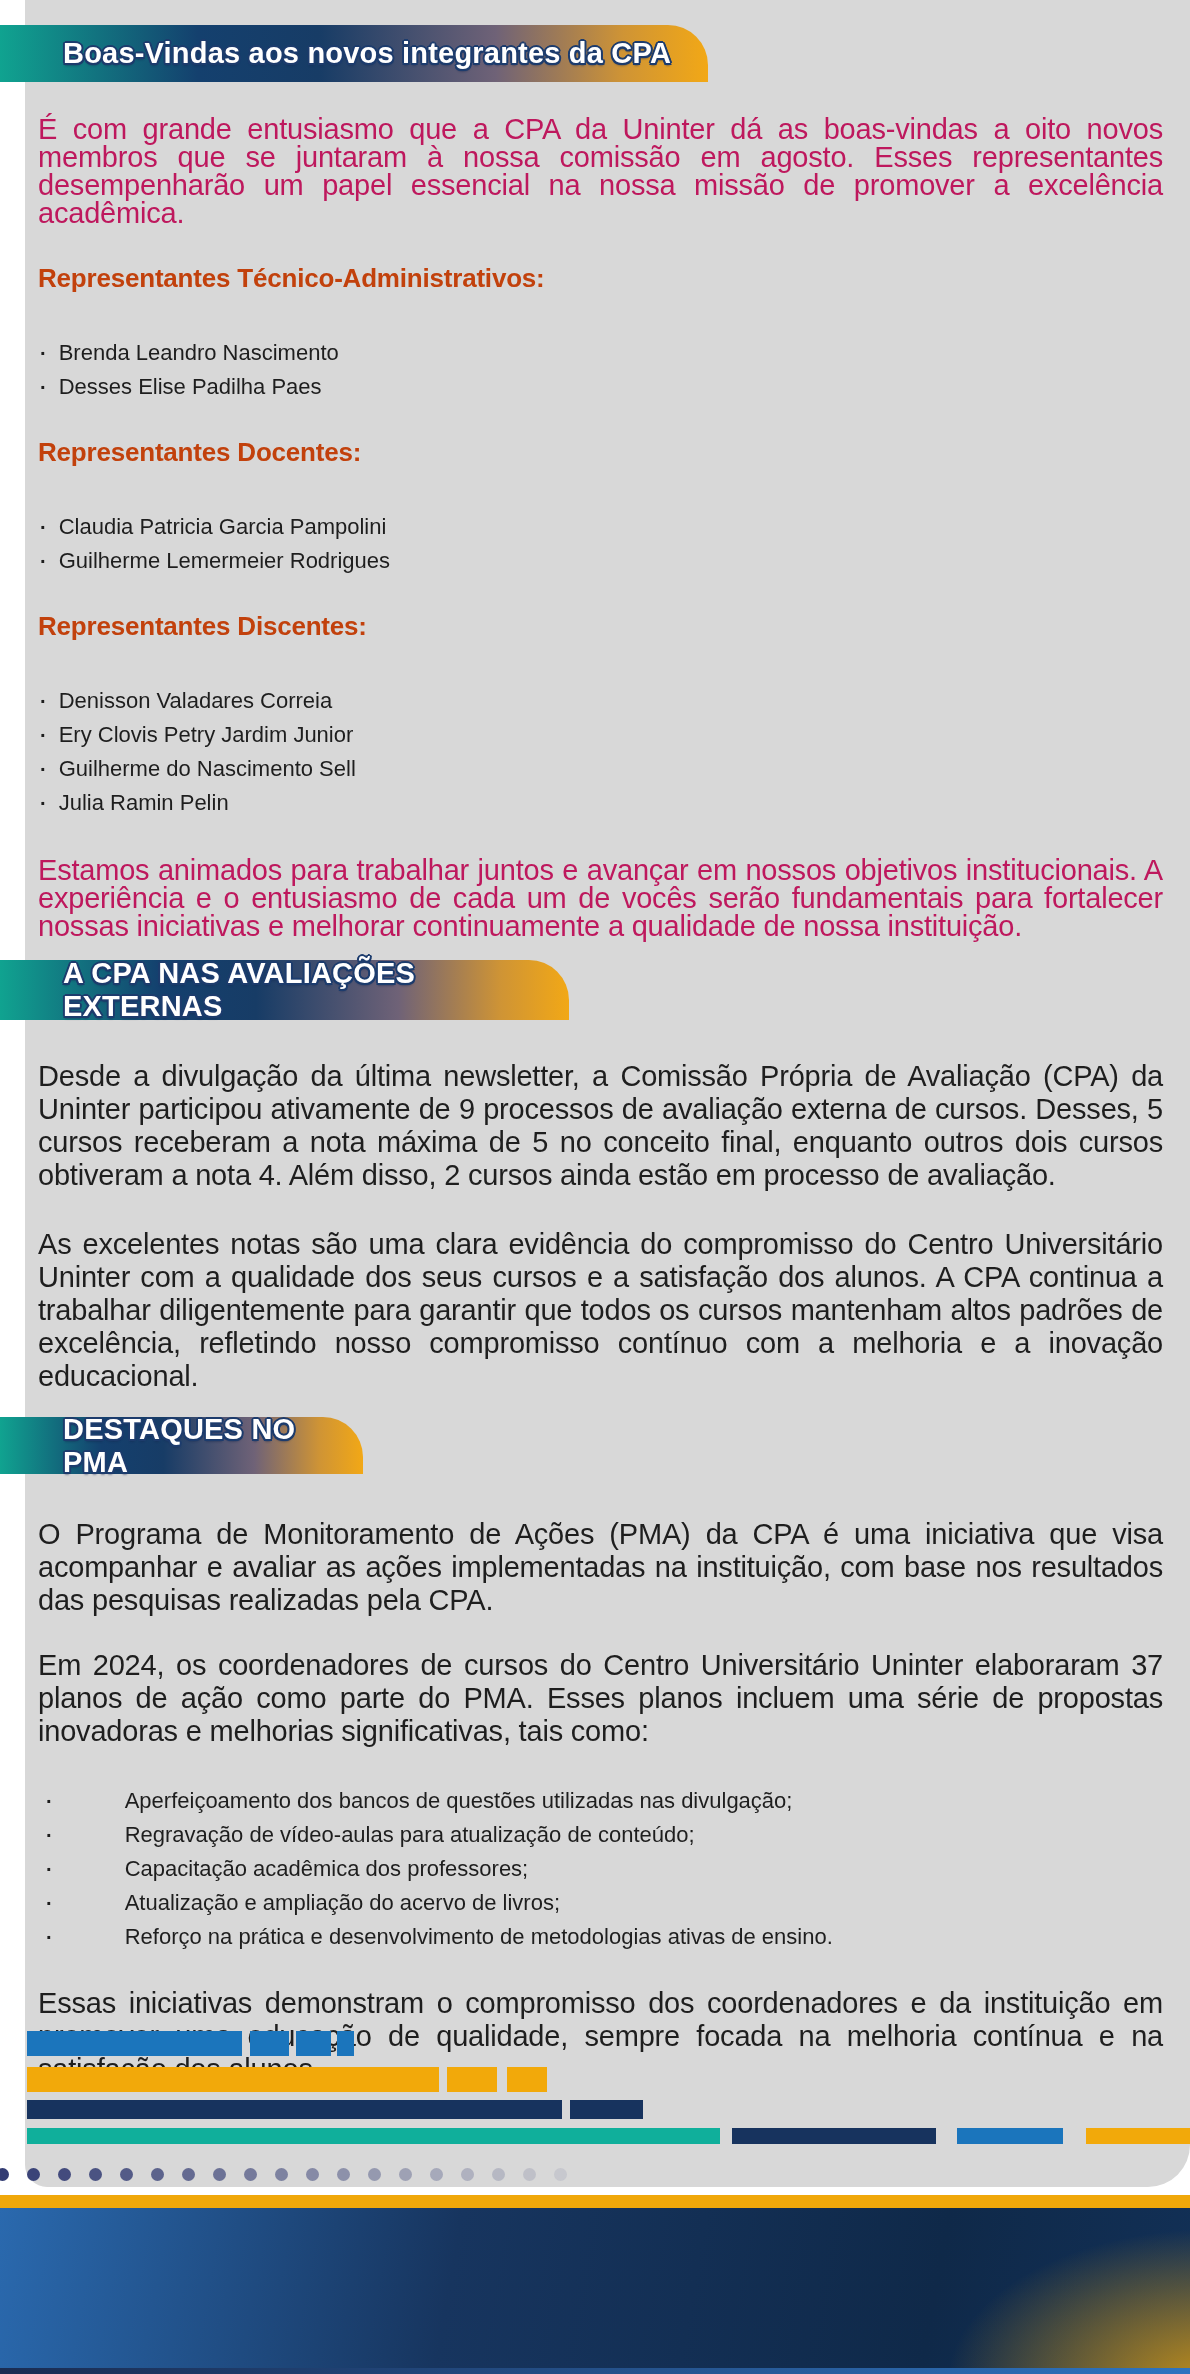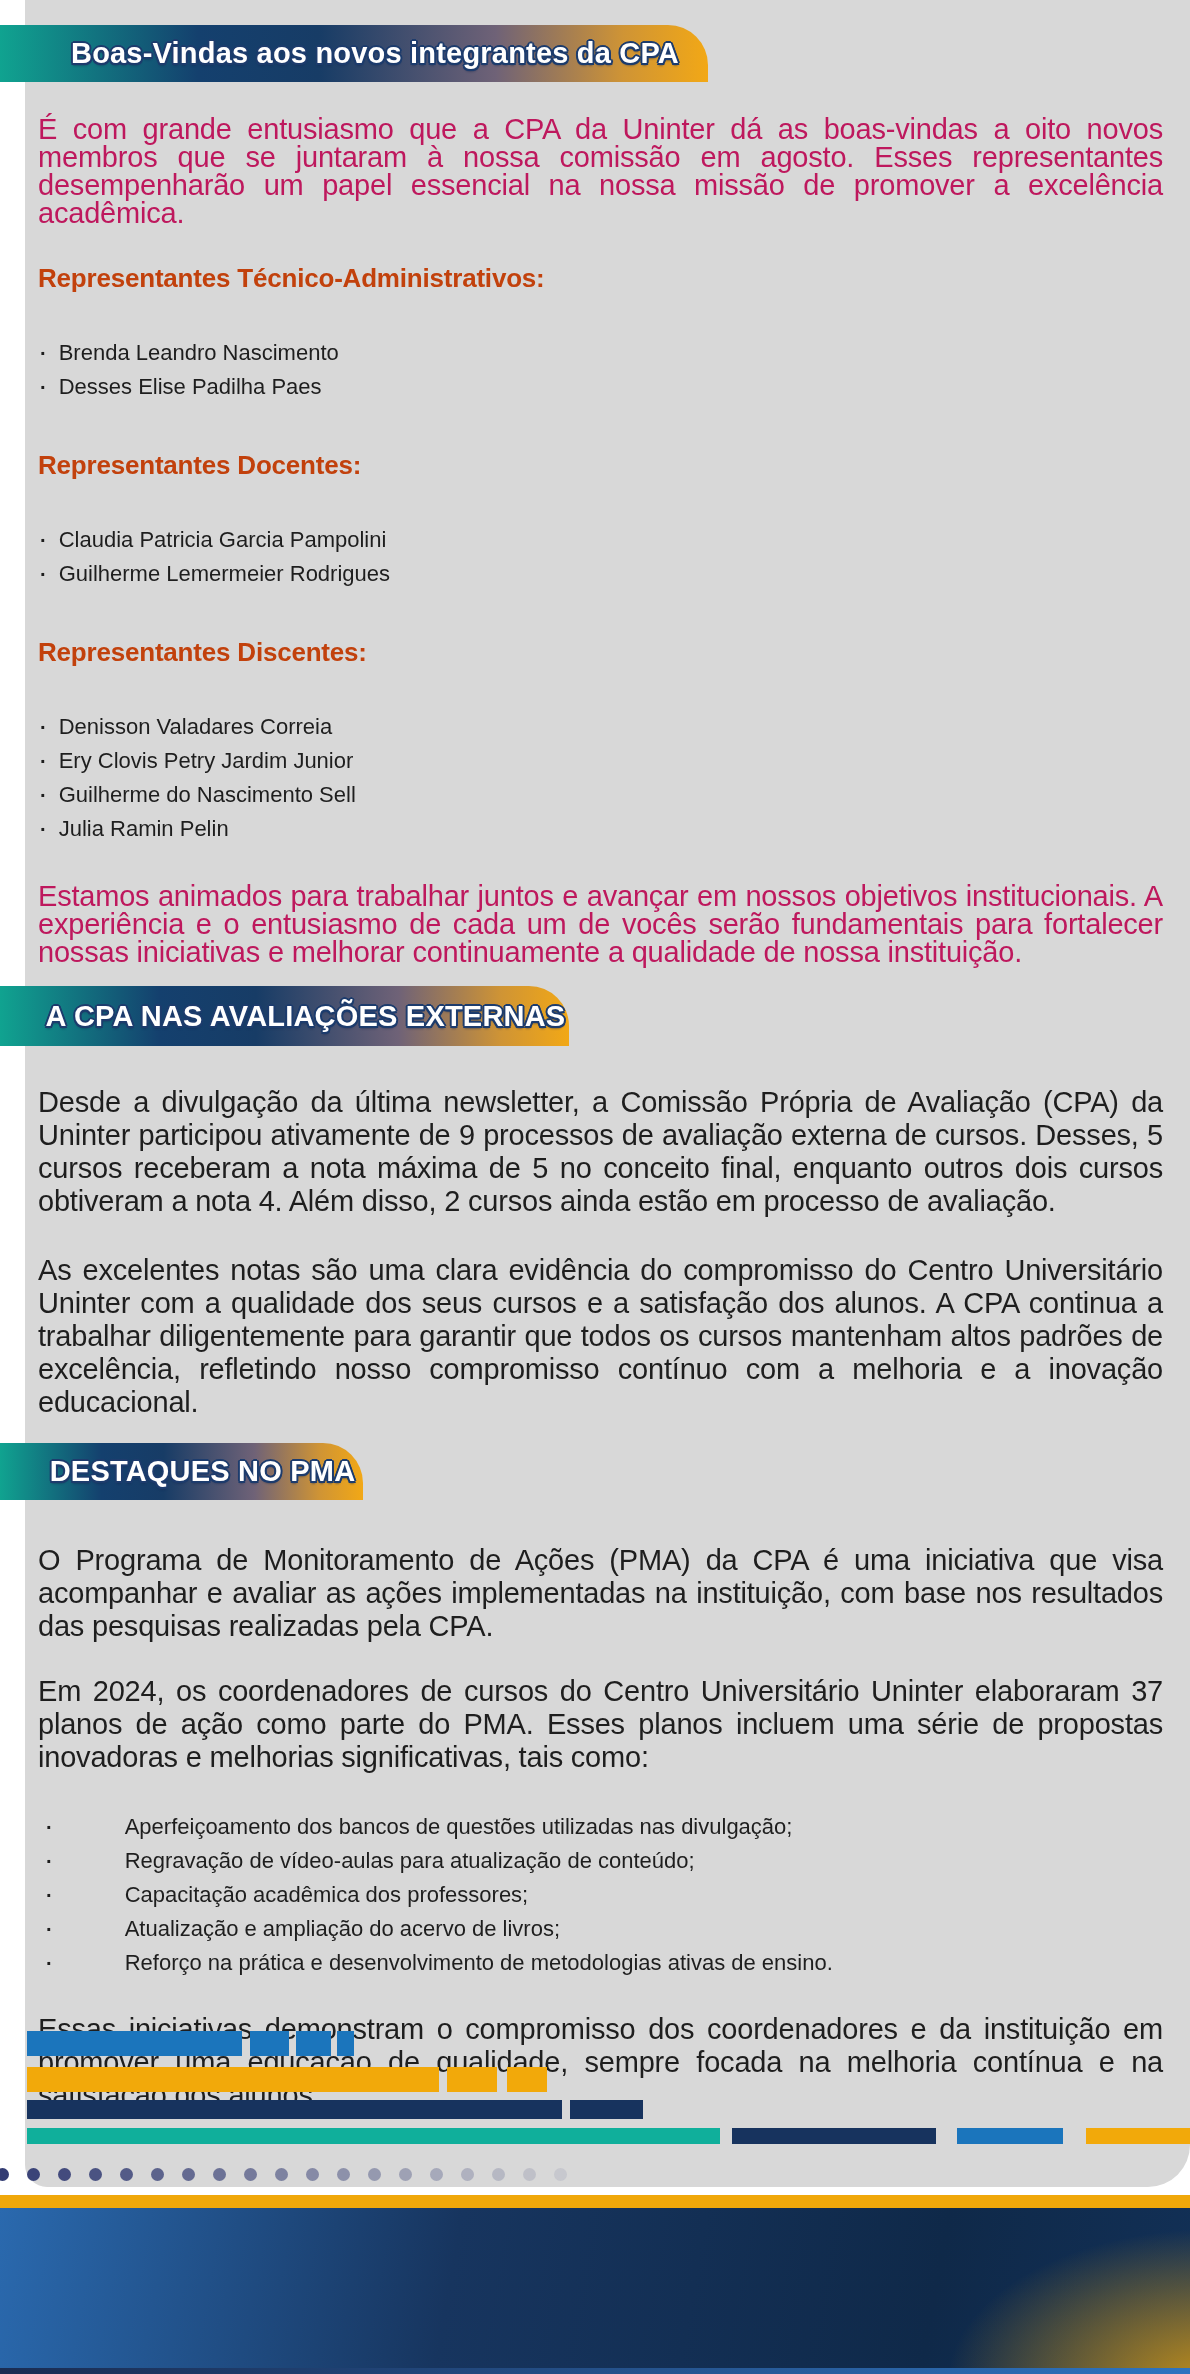--- a/index.html
+++ b/index.html
@@ -6,41 +6,41 @@
   body { font-family:"Liberation Sans","DejaVu Sans",sans-serif; background:#fff; }
   #page { position:relative; width:1190px; height:2374px; background:#fff; overflow:hidden; }
 
   
   #panel { position:absolute; left:25px; top:0; width:1165px; height:2187px;
            background:#d8d8d8; border-radius:0 0 42px 22px; padding:0 27px 0 13px; }
 
   
   .banner { position:relative; left:-38px; height:57px; border-radius:0 40px 0 0;
             background:linear-gradient(90deg,#10a390 0%,#14406e 28%,#173c66 45%,#6f6277 70%,#cf9435 88%,#f2a816 100%);
-            display:flex; align-items:center; padding-left:42px;justify-content:center; }
+            display:flex; align-items:center; padding-left:63px; }
   .banner span { font-size:29px; font-weight:700; color:#fff; letter-spacing:0.2px;
             text-shadow:2px 0 0 #1d3c6d,-2px 0 0 #1d3c6d,0 2px 0 #1d3c6d,0 -2px 0 #1d3c6d,
                         1.5px 1.5px 0 #1d3c6d,-1.5px 1.5px 0 #1d3c6d,1.5px -1.5px 0 #1d3c6d,-1.5px -1.5px 0 #1d3c6d,
                         0 3px 2px rgba(20,40,80,.45); }
   #banner-welcome { margin-top:25px; width:708px; }
   #banner-external { margin-top:20px; width:569px; height:60px; }
   #banner-pma { margin-top:24px; width:363px; }
 
   .para { color:#be185d; font-size:29px; line-height:28px; text-align:justify; letter-spacing:-0.2px; }
   .para-sm { color:#1e1e1e; font-size:29px; line-height:33px; text-align:justify; letter-spacing:-0.2px; }
   .hd { font-size:26px; font-weight:700; color:#c2410c; letter-spacing:-0.2px; }
 
   ul { list-style:none; }
   .members li { display:flex; align-items:baseline; font-size:22px; line-height:34px; color:#1e1e1e; padding-left:2px; }
   .members .b { font-weight:700; margin-right:12px; font-size:20px; }
   .actions li { display:flex; align-items:baseline; font-size:22px; line-height:33px; color:#1e1e1e; padding-left:8px; }
   .actions .b { font-weight:700; margin-right:72px; font-size:20px; }
 
   .mt-p1 { margin-top:33px; } .mt-h { margin-top:36px; } .mt-l { margin-top:42px; }
-  .mt-h2 { margin-top:46px; } .mt-close { margin-top:36px; }
+  .mt-h2 { margin-top:33px; } .mt-close { margin-top:36px; }
 
   
   .bar-seg { position:absolute; }
   .dot { position:absolute; border-radius:50%; }
 
   
   #gold-bar { position:absolute; left:0; top:2195px; width:1190px; height:13px; background:#f0a80a; }
   #footer { position:absolute; left:0; top:2208px; width:1190px; height:160px;
             background:radial-gradient(ellipse 430px 250px at 102% 110%, rgba(240,168,10,.8), rgba(240,168,10,0) 62%),
                        linear-gradient(100deg,#2a69ae 0%,#17355f 38%,#0f2949 78%,#123056 100%); }

